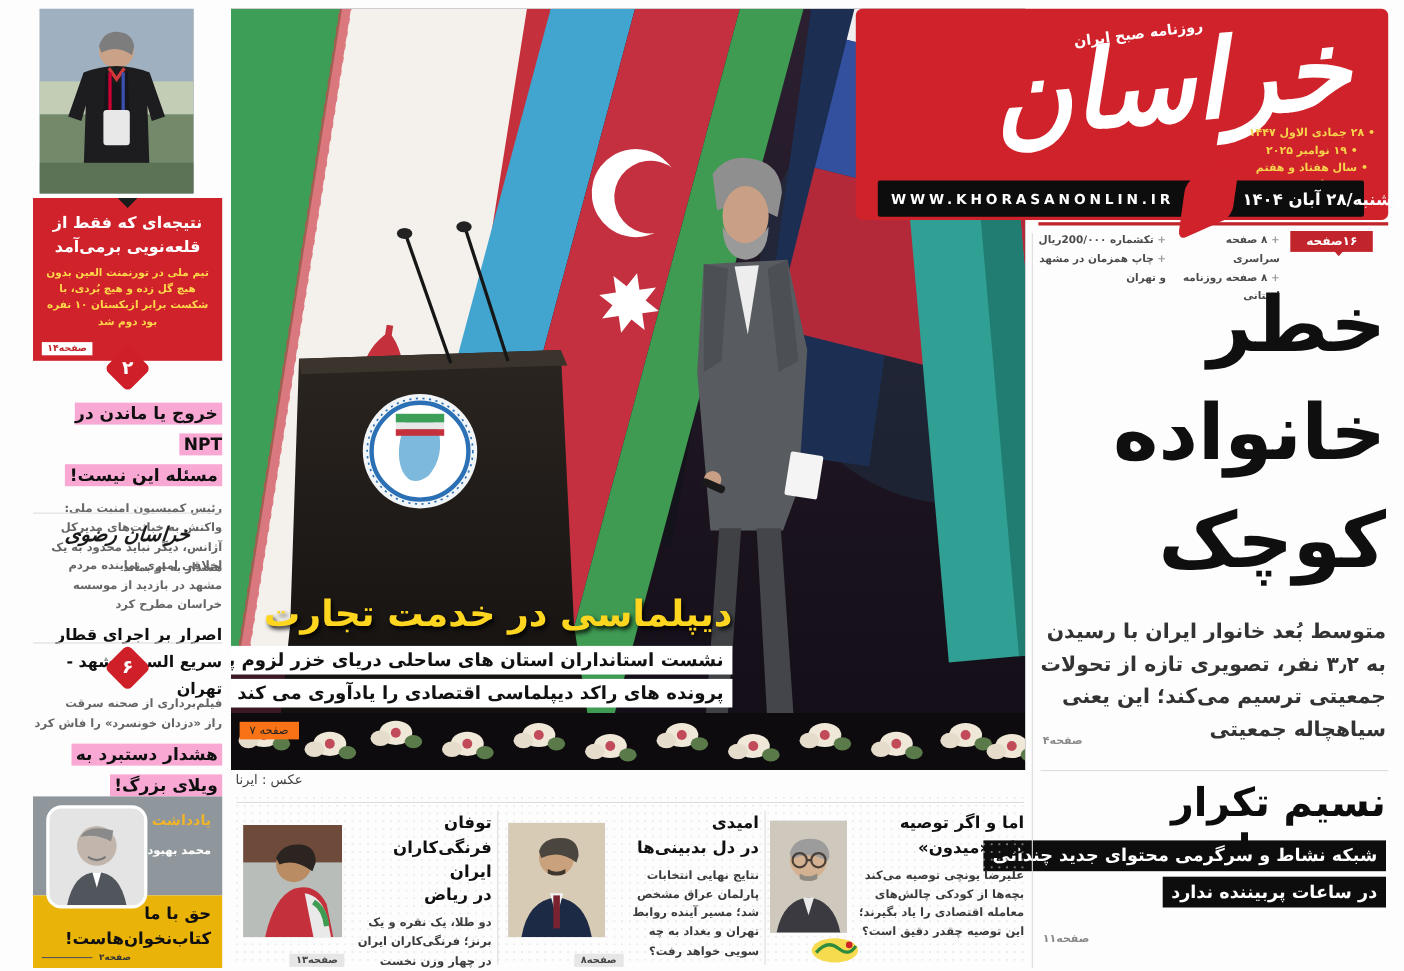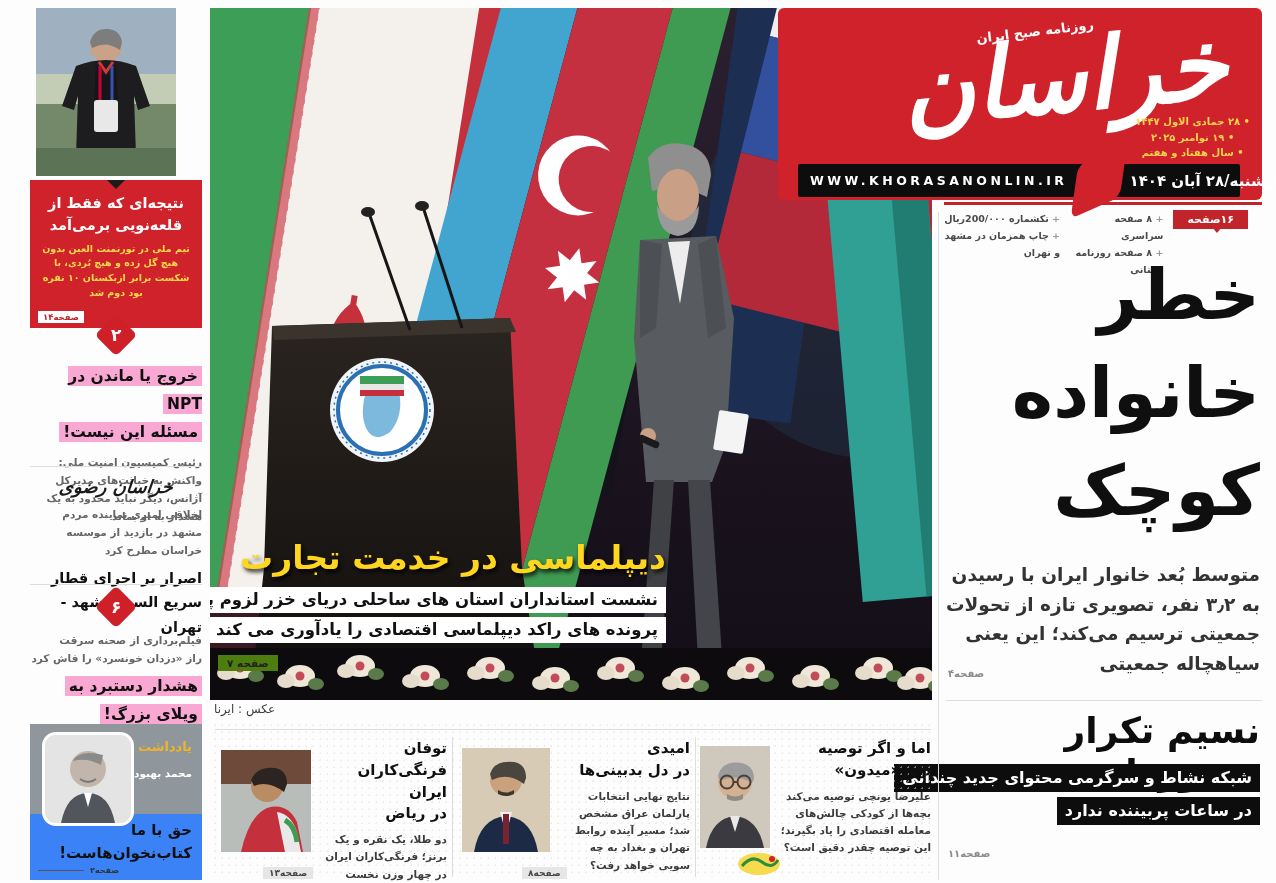--- a/index.html
+++ b/index.html
@@ -42,21 +42,21 @@
   .tv-page{position:absolute;left:948px;top:848px;}
 
   
   .photo{position:absolute;left:210px;top:8px;width:722px;height:692px;background:#17101c;overflow:hidden;z-index:5;}
   .photo svg{display:block;}
   .p-overlay{position:absolute;left:8px;top:530px;width:448px;text-align:right;z-index:6;}
   .p-head{font-size:33px;font-weight:bold;color:#ffd61f;text-shadow:2px 3px 4px rgba(0,0,0,.85);margin-bottom:10px;}
   .p-row{margin-top:4px;}
   .strip-w{display:inline-block;background:#fff;color:#111;font-size:16.5px;font-weight:bold;padding:3px 8px 4px;white-space:nowrap;}
   .p-badge-row{text-align:left;margin-top:9px;}
-  .ybadge{display:inline-block;background:#4d7c0f;color:#222;font-size:10.5px;font-weight:bold;padding:2px 9px;}
+  .ybadge{display:inline-block;background:#f97316;color:#222;font-size:10.5px;font-weight:normal;padding:2px 9px;}
   .p-credit{position:absolute;left:214px;top:702px;font-size:12px;color:#3d3d3d;direction:rtl;z-index:6;}
 
   
   .coach-photo{position:absolute;left:36px;top:8px;width:140px;height:168px;background:#9aa7b0;}
   .coach-box{position:absolute;left:30px;top:180px;width:172px;height:148px;background:#d0222b;box-sizing:border-box;}
   .coach-box::before{content:"";position:absolute;top:0;left:50%;transform:translateX(-50%);border:9px solid transparent;border-top:9px solid #1b1b1b;}
   .coach-h{padding:13px 8px 0;text-align:center;color:#fff;font-size:14.5px;font-weight:bold;line-height:1.5;}
   .coach-s{padding:5px 8px 0;text-align:center;color:#ffd94a;font-size:9.5px;font-weight:bold;line-height:1.55;}
   .coach-badge{position:absolute;left:8px;bottom:5px;background:#fff;color:#c2242b;font-size:8.5px;font-weight:bold;padding:1px 5px;}
   .diamond{width:30px;height:30px;background:#cf1f28;border-radius:5px;transform:rotate(45deg);display:flex;align-items:center;justify-content:center;margin:0 auto;}
@@ -65,21 +65,21 @@
   .hl-line{text-align:right;line-height:1.75;}
   .hl-line .hl{background:#f9a8d4;color:#101010;font-size:15.5px;font-weight:bold;padding:1px 4px;}
   .sb-kick{text-align:right;font-size:10.5px;color:#666;font-weight:bold;line-height:1.7;}
   .reg-logo{text-align:center;font-size:18px;font-weight:bold;font-style:italic;color:#1a1a1a;transform:skewX(-6deg);}
   .reg-h{margin-top:6px;text-align:right;font-size:14.5px;font-weight:bold;color:#101010;line-height:1.7;}
   .note{position:absolute;left:30px;top:724px;width:172px;height:156px;}
   .note-head{height:90px;background:#8f979c;position:relative;}
   .note-photo{position:absolute;left:12px;top:8px;width:86px;height:88px;background:#e9e9e9;border-radius:14px;border:3px solid #fff;overflow:hidden;z-index:2;}
   .note-label{position:absolute;right:10px;top:15px;color:#f0b429;font-size:13px;font-weight:bold;}
   .note-author{position:absolute;right:10px;top:43px;color:#fff;font-size:10.5px;font-weight:bold;}
-  .note-body{height:66px;background:#3b82f6;position:relative;padding-left:36px;}
+  .note-body{height:66px;background:#eab308;position:relative;padding-left:36px;}
   .note-h{position:absolute;right:10px;top:5px;text-align:right;font-size:15px;font-weight:bold;color:#101010;line-height:1.55;}
   .note-page{position:absolute;left:8px;bottom:5px;display:flex;align-items:center;gap:6px;direction:ltr;}
   .note-page .dash{display:inline-block;width:46px;height:1px;background:#555;}
   .note-page .txt{font-size:8px;color:#333;font-weight:bold;}
 
   
   .halftone{position:absolute;left:212px;top:722px;width:722px;height:152px;background-image:radial-gradient(#dcdcdc 1px,transparent 1px);background-size:7px 7px;opacity:.5;}
   .bitem{position:absolute;top:734px;height:148px;}
   .bphoto{position:absolute;overflow:hidden;background:#cfd3cf;}
   .btext{position:absolute;right:0;top:4px;text-align:right;}

